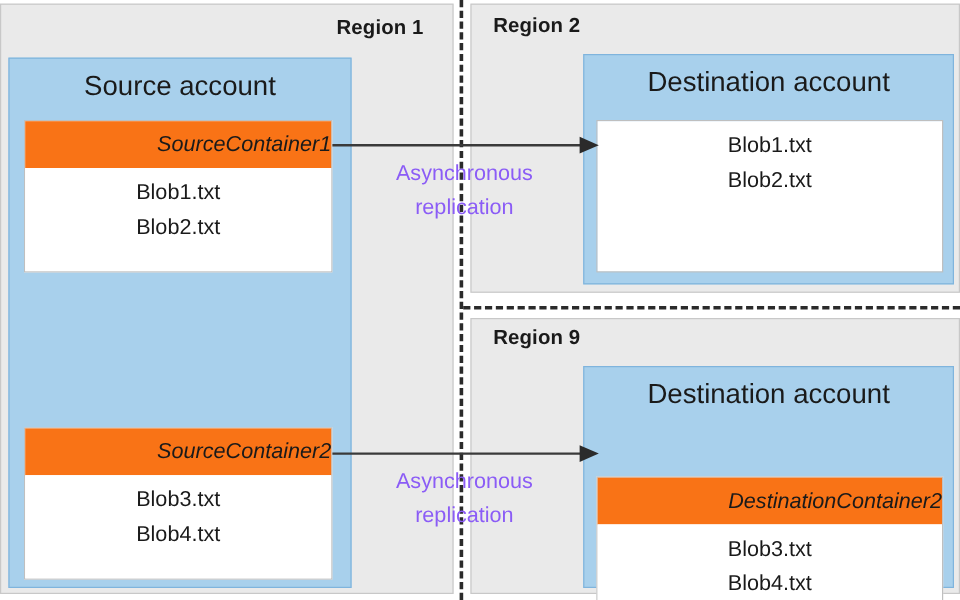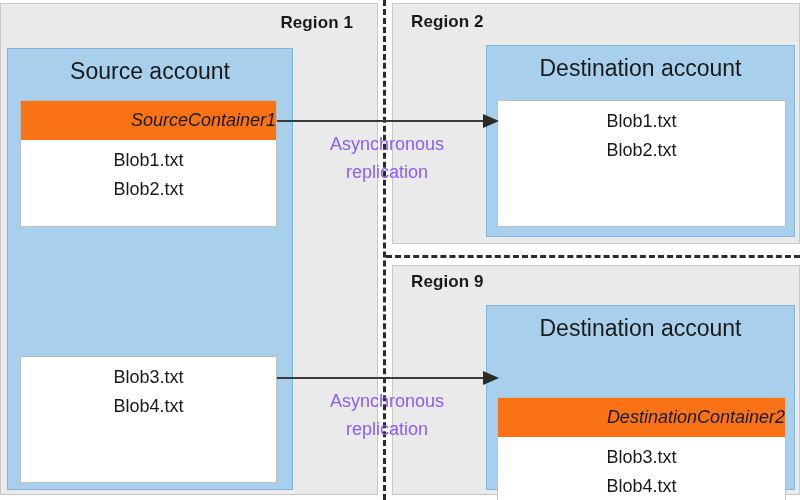--- a/index.html
+++ b/index.html
@@ -160,20 +160,21 @@
 
   <div class="container-box" id="source-container-1">
     <div class="container-header">SourceContainer1</div>
     <div class="blob-list">
       <div class="blob-item">Blob1.txt</div>
       <div class="blob-item">Blob2.txt</div>
     </div>
   </div>
 
   <div class="container-box" id="source-container-2">
+    <div class="container-header">SourceContainer2</div>
     <div class="blob-list">
       <div class="blob-item">Blob3.txt</div>
       <div class="blob-item">Blob4.txt</div>
     </div>
   </div>
 
   <div class="region-panel" id="region2-panel">
     <div class="region-label" id="region2-label">Region 2</div>
   </div>
 

